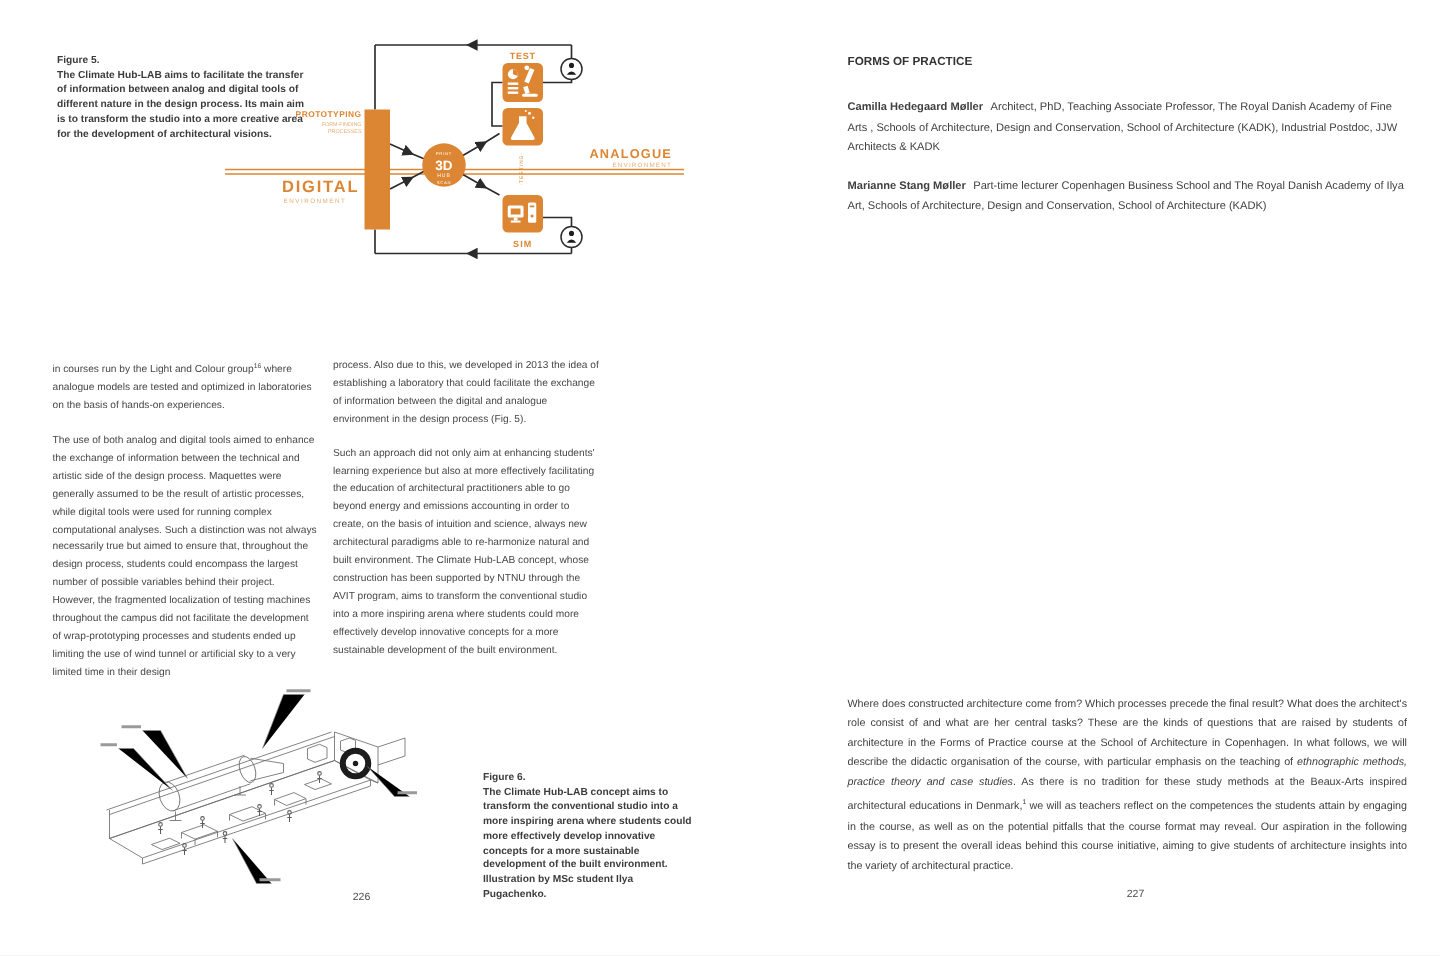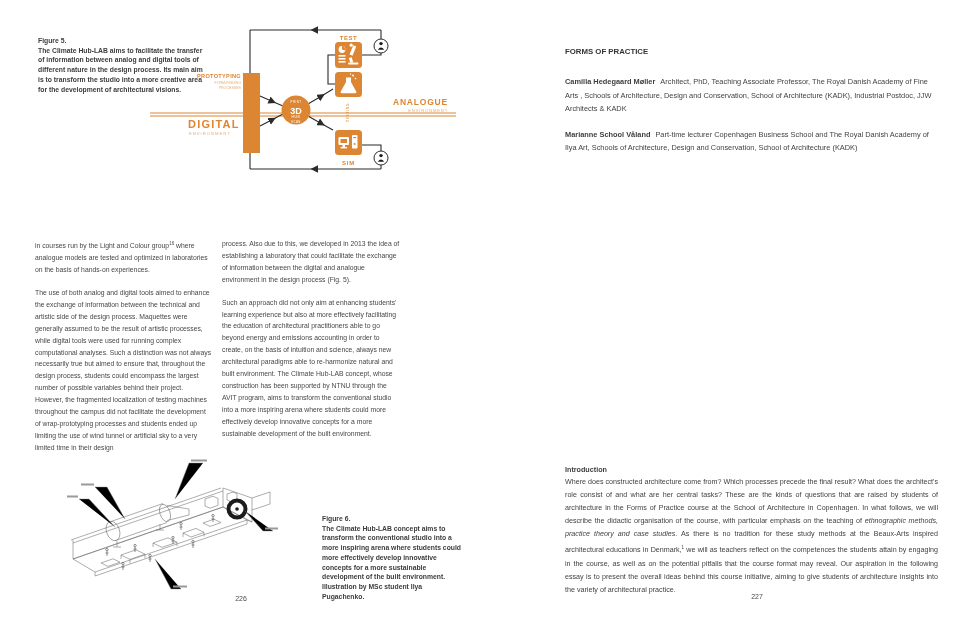--- a/index.html
+++ b/index.html
@@ -196,32 +196,31 @@
     </g>
   </svg>
 
   <div class="abs cap" style="left:322px;top:514px;width:142px">
     <span class="cap-title">Figure 6.</span>
     <span>The Climate Hub-LAB concept aims to transform the conventional studio into a more inspiring arena where students could more effectively develop innovative concepts for a more sustainable development of the built environment. Illustration by MSc student Ilya Pugachenko.</span>
   </div>
 
   <div class="abs pageno" style="left:226px;top:595px;width:30px;text-align:center">226</div>
 
-  <div class="abs" style="left:565px;top:45px;width:374px">
+  <div class="abs" style="left:565px;top:34px;width:374px">
     <h1 class="hdr-title">FORMS OF PRACTICE</h1>
 
     <div class="author" style="margin-top:16px">
       <span class="a-name">Camilla Hedegaard Møller</span><span>Architect, PhD, Teaching Associate Professor, The Royal Danish Academy of Fine Arts , Schools of Architecture, Design and Conservation, School of Architecture (KADK), Industrial Postdoc, JJW Architects &amp; KADK</span>
     </div>
 
     <div class="author" style="margin-top:12px">
-      <span class="a-name">Marianne School Våland</span><span>Part-time lecturer Copenhagen Business School and The Royal Danish Academy of Ilya Art, Schools of Architecture, Design and Conservation, School of Architecture (KADK)</span>
+      <span class="a-name">Marianne Stang Møller</span><span>Part-time lecturer Copenhagen Business School and The Royal Danish Academy of Ilya Art, Schools of Architecture, Design and Conservation, School of Architecture (KADK)</span>
     </div>
   </div>
 
   <div class="abs" style="left:565px;top:463px;width:373px">
-    <div class="intro-head">Introduction</div>
     <div class="intro"><span>Where does constructed architecture come from? Which processes precede the final result? What does the architect's role consist of and what are her central tasks? These are the kinds of questions that are raised by students of architecture in the Forms of Practice course at the School of Architecture in Copenhagen. In what follows, we will describe the didactic organisation of the course, with particular emphasis on the teaching of </span><span style="font-style: italic;">ethnographic methods, practice theory and case studies</span><span>. As there is no tradition for these study methods at the Beaux-Arts inspired architectural educations in Denmark,</span><sup>1</sup><span> we will as teachers reflect on the competences the students attain by engaging in the course, as well as on the potential pitfalls that the course format may reveal. Our aspiration in the following essay is to present the overall ideas behind this course initiative, aiming to give students of architecture insights into the variety of architectural practice.</span></div>
   </div>
 
   <div class="abs pageno" style="left:742px;top:593px;width:30px;text-align:center">227</div>
 
 </div>
 
 </body></html>

